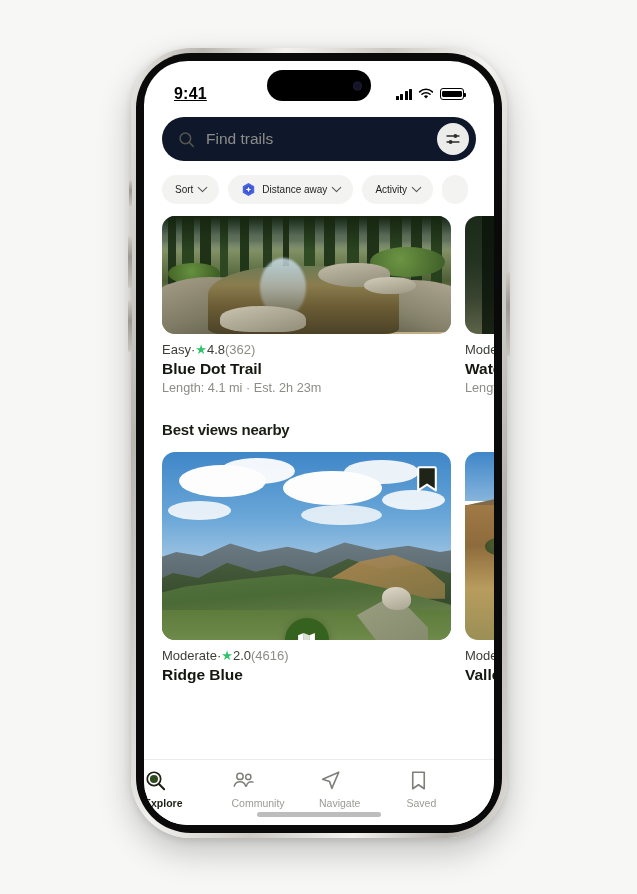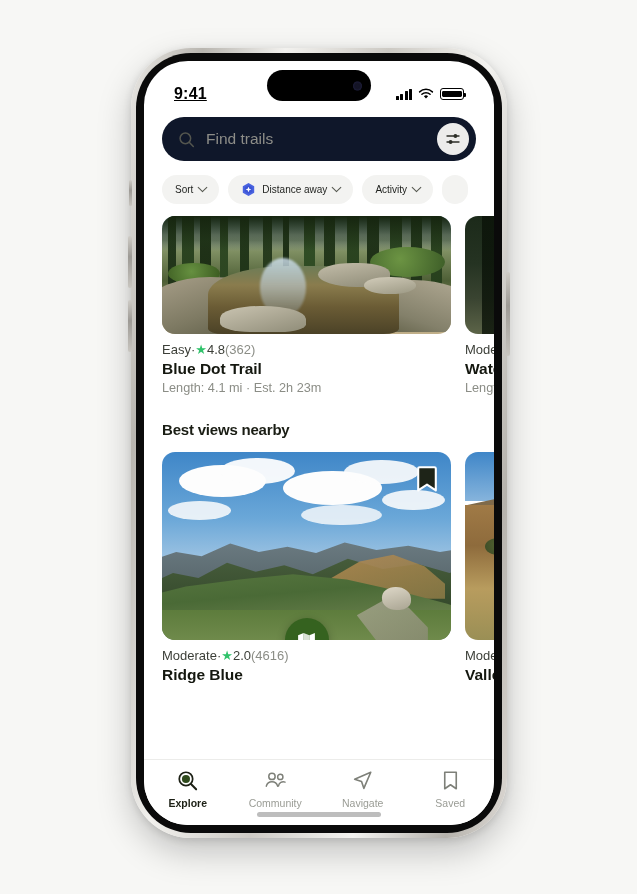--- a/index.html
+++ b/index.html
@@ -298,21 +298,21 @@
     position: absolute;
     left: 0; right: 0; bottom: 0;
     height: 66px;
     background: #ffffff;
     border-top: .8px solid #ececea;
     display: flex; align-items: flex-start;
     padding-top: 9px;
   }
   .tab {
     flex: 1;
-    display: flex; flex-direction: column; align-items: center; gap: 5px;
+    display: flex; flex-direction: column; align-items: flex-start; gap: 5px;
   }
   .tab-label { font-size: 10.5px; color: #9a9c95; }
   .tab.active .tab-label { color: #1c2015; font-weight: bold; }
   .home-indicator {
     position: absolute;
     left: 50%; transform: translateX(-50%);
     bottom: 8px;
     width: 124px; height: 5px;
     border-radius: 3px;
     background: #111;

